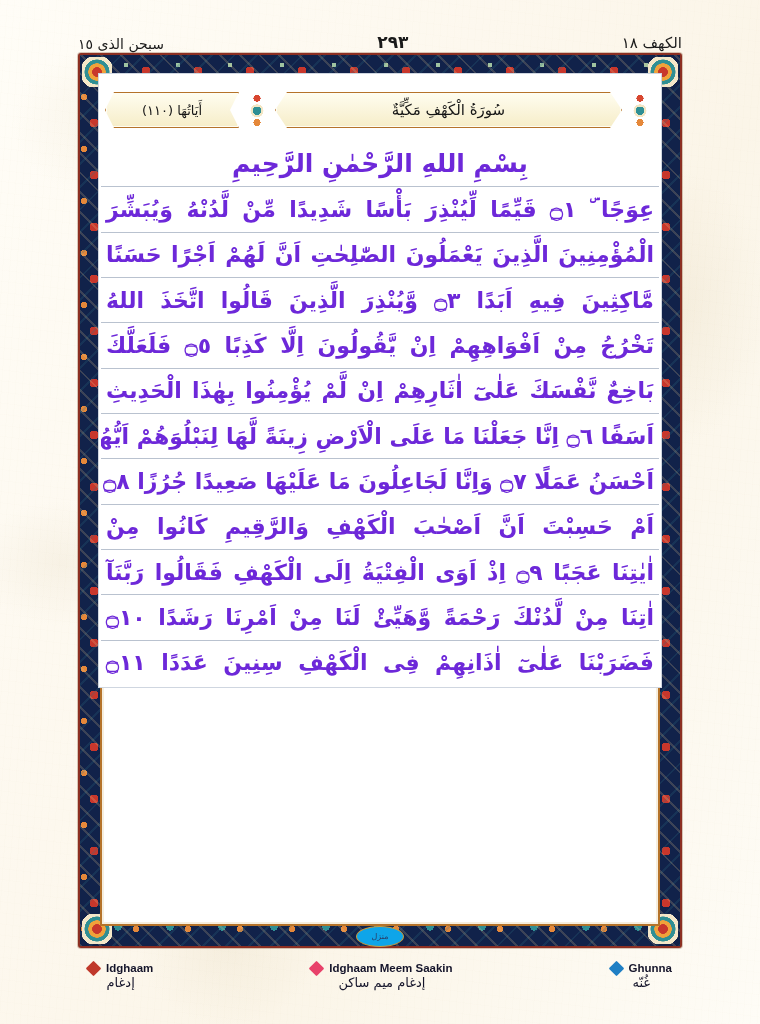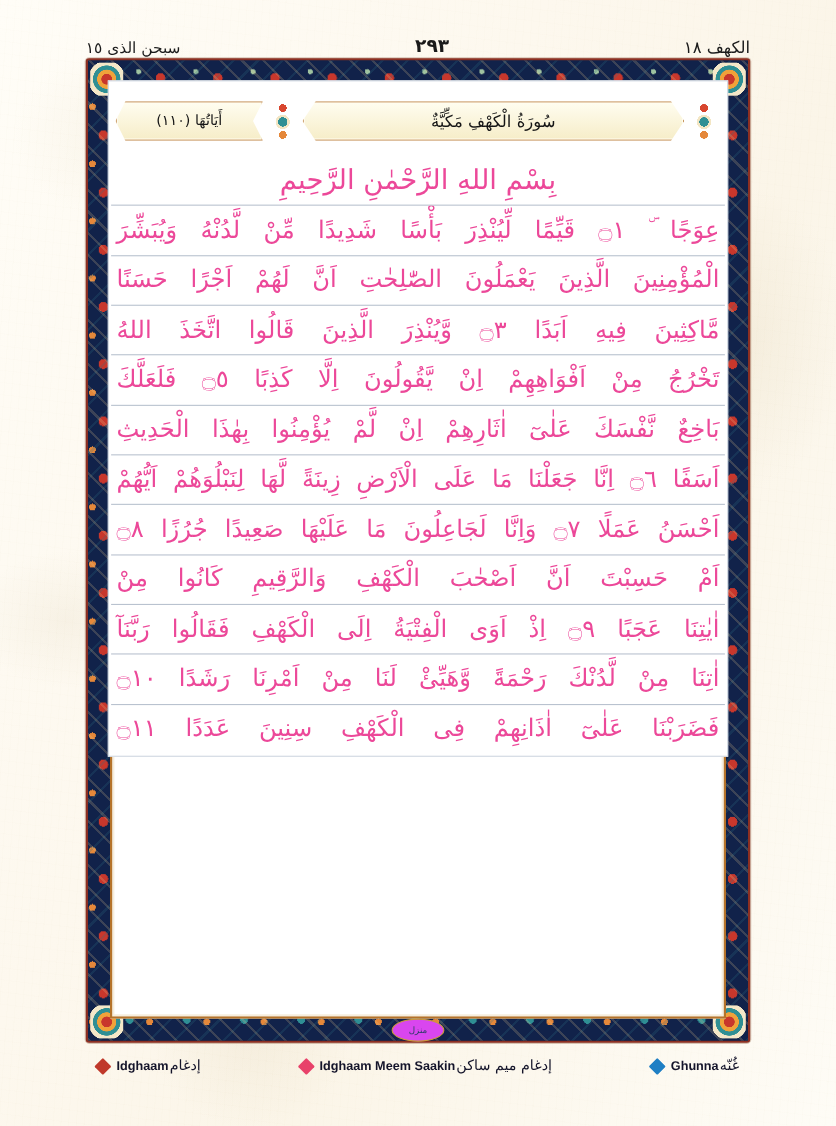--- a/index.html
+++ b/index.html
@@ -102,21 +102,21 @@
 
   
   .manzil {
     position: absolute;
     left: 50%;
     bottom: -1px;
     transform: translateX(-50%);
     width: 46px;
     height: 19px;
     border-radius: 50%;
-    background: #d946ef;
+    background: #0ea5e9;
     border: 1.4px solid #c99a3c;
     display: flex;
     align-items: center;
     justify-content: center;
     font-size: 8px;
     color: #2a3c66;
     direction: rtl;
     z-index: 5;
   }
 
@@ -213,26 +213,27 @@
     direction: rtl;
     overflow: hidden;
     padding: 0 5px;
     box-sizing: border-box;
   }
   .qline:last-child { border-bottom: none; }
   .qline .txt {
     font-family: "DejaVu Sans", "Liberation Serif", serif;
     font-size: 22px;
     line-height: 1.05;
-    color: #ec4899;
+    color: #6d28d9;
     white-space: nowrap;
     width: 100%;
     text-align: justify;
     text-align-last: justify;
     letter-spacing: -0.2px;
+    font-weight: bold;
   }
   .qline.bismillah .txt {
     font-size: 25px;
     text-align: center;
     text-align-last: center;
     letter-spacing: 0;
   }
 
   
   .legend {
@@ -240,21 +241,21 @@
     left: 88px;
     top: 962px;
     width: 584px;
     height: 48px;
     display: flex;
     align-items: flex-start;
     justify-content: space-between;
   }
   .legend-item {
     display: flex;
-    flex-direction: row;
+    flex-direction: column;
     align-items: center;
     gap: 1px;
   }
   .legend-row {
     display: flex;
     align-items: center;
     gap: 7px;
   }
   .diamond {
     width: 11px;

